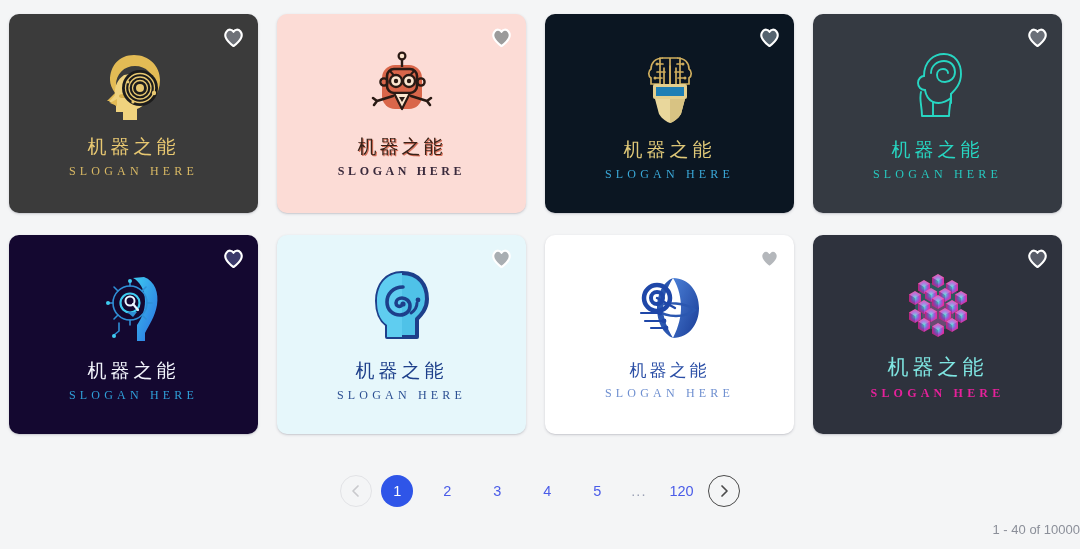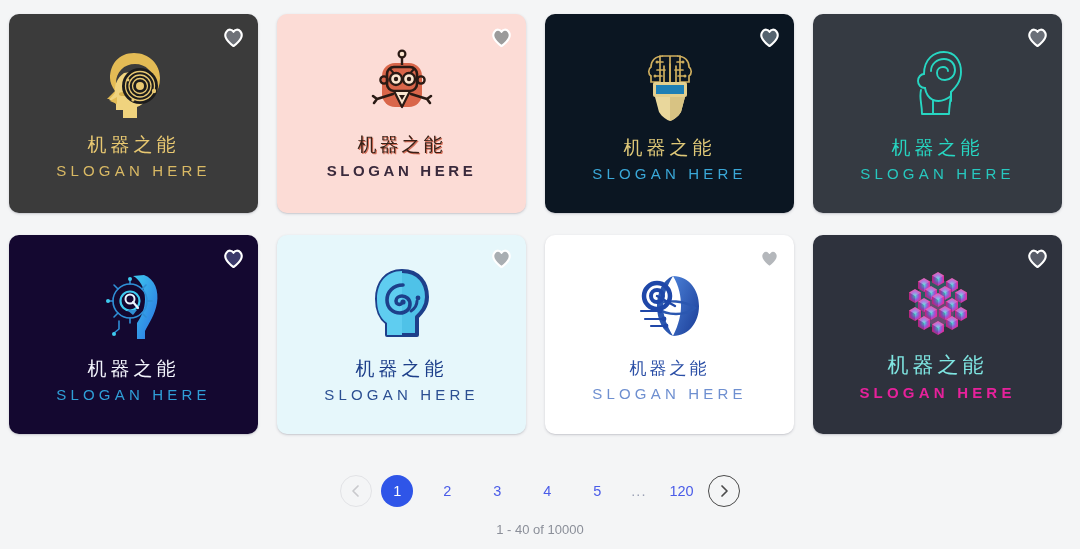--- a/index.html
+++ b/index.html
@@ -51,26 +51,26 @@
   .mark.tall { height: 84px; }
   .brand {
     font-size: 19px;
     letter-spacing: 4px;
     line-height: 1.18;
     margin-top: 6px;
     white-space: nowrap;
     font-family: "DejaVu Sans", sans-serif;
   }
   .slogan {
-    font-size: 15px;
+    font-size: 12px;
     letter-spacing: 4.2px;
     line-height: 1.2;
     margin-top: 4px;
     white-space: nowrap;
-    font-family: Liberation Sans, sans-serif;
+    font-family: Liberation Serif, serif;
   }
 
   
   .c1 { background:#3b3b3b; }
   .c1 .brand  { color:#e8c871; }
   .c1 .slogan { color:#d9b964; }
 
   .c2 { background:#fcdcd6; }
   .c2 .brand  { color:#3a2218; text-shadow: 1px 1px 0 #d8705a; letter-spacing:3px; }
   .c2 .slogan { color:#3a2a3c; letter-spacing:3.6px; font-weight:bold; }
@@ -126,21 +126,21 @@
     font-size: 14.5px;
     color: #4a5ce8;
     cursor: pointer;
     padding: 0 5px;
   }
   .page.active { background: #2f55e8; color: #ffffff; font-weight: 400; }
   .page.ellipsis { color: #9aa0b4; cursor: default; letter-spacing: 1px; margin: 0 4px; min-width: 18px; }
   .count {
     position: absolute;
     left: 0; right: 0; top: 522px;
-    text-align: center;
+    text-align: right;
     font-size: 13px;
     color: #8b8f99;
   }
 </style>
 </head>
 <body>
 
 <div id="app">
 
   <div class="grid">

